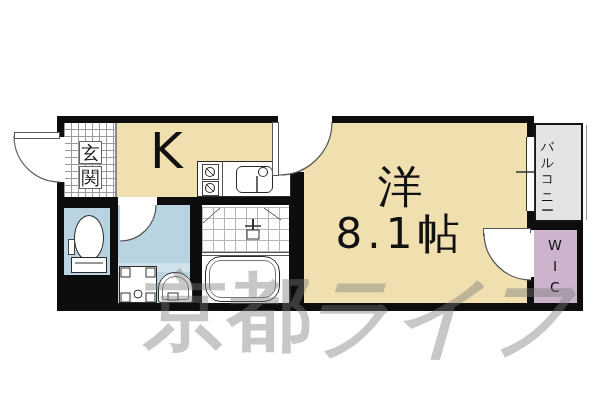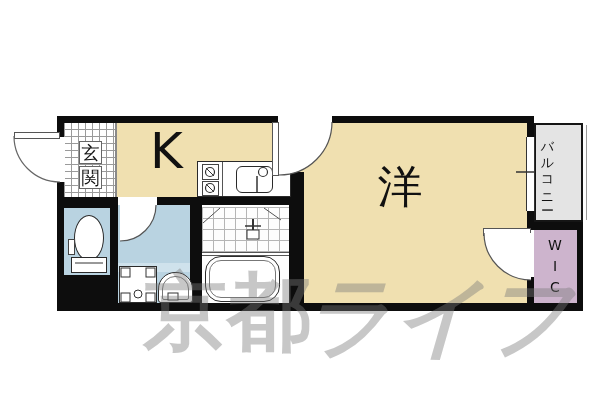--- a/index.html
+++ b/index.html
@@ -138,20 +138,21 @@
     <span>玄</span>
   </div>
   <div class="abs label" style="left:79px;top:166px;width:23px;height:23px;background:#fff;border:1px solid #666;
               font-size:18px;display:flex;align-items:center;justify-content:center;z-index:5;">
     <span>関</span>
   </div>
 
   <div class="abs label" style="left:150px;top:126px;font-size:50px;z-index:5;">K</div>
 
   <div class="abs label" style="left:330px;top:164px;width:140px;text-align:center;font-size:45px;z-index:5;">洋</div>
+  <div class="abs label" style="left:328px;top:213px;width:144px;text-align:center;font-size:42px;letter-spacing:5px;z-index:5;">8.1帖</div>
 
   <div class="abs label vtext" style="left:541px;top:132px;height:92px;font-size:13px;letter-spacing:3px;z-index:5;">バルコニー</div>
 
   <div class="abs label vtext" style="left:548px;top:237px;height:62px;font-size:14px;letter-spacing:5px;z-index:5;">WIC</div>
 
   <div class="watermark">
     <span>京都</span>
     <span class="slant">ライフ</span>
   </div>
 

